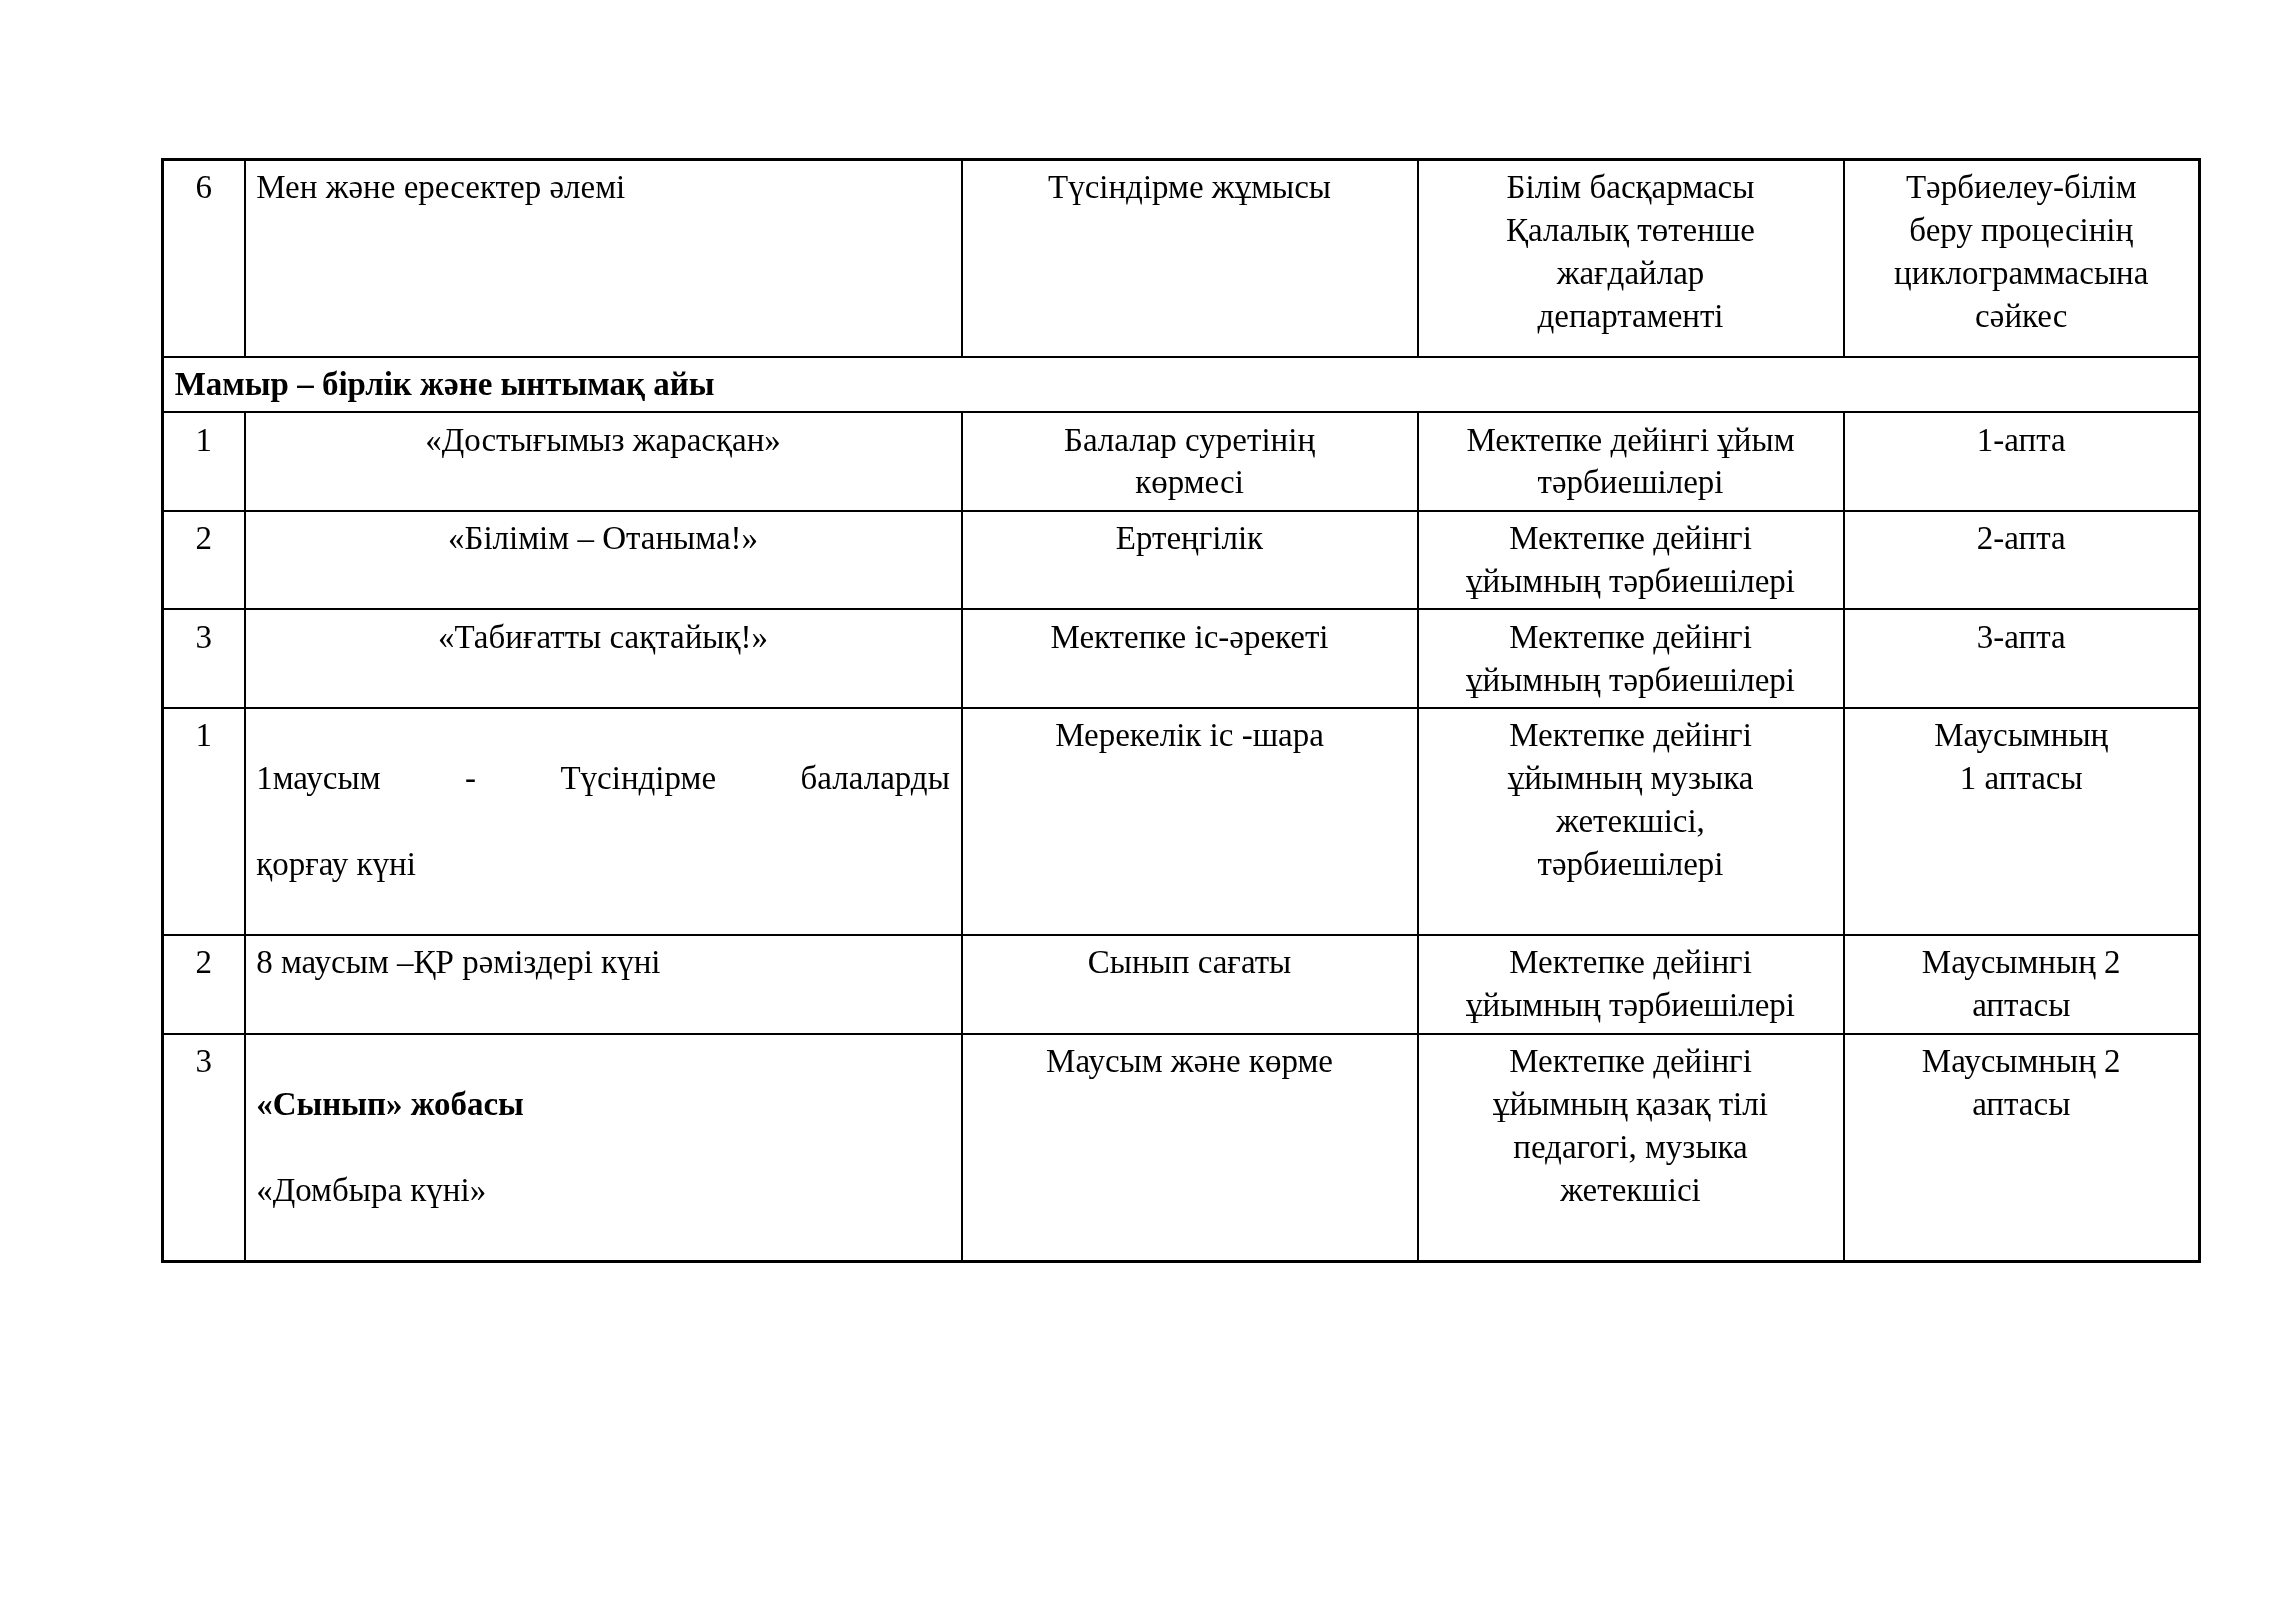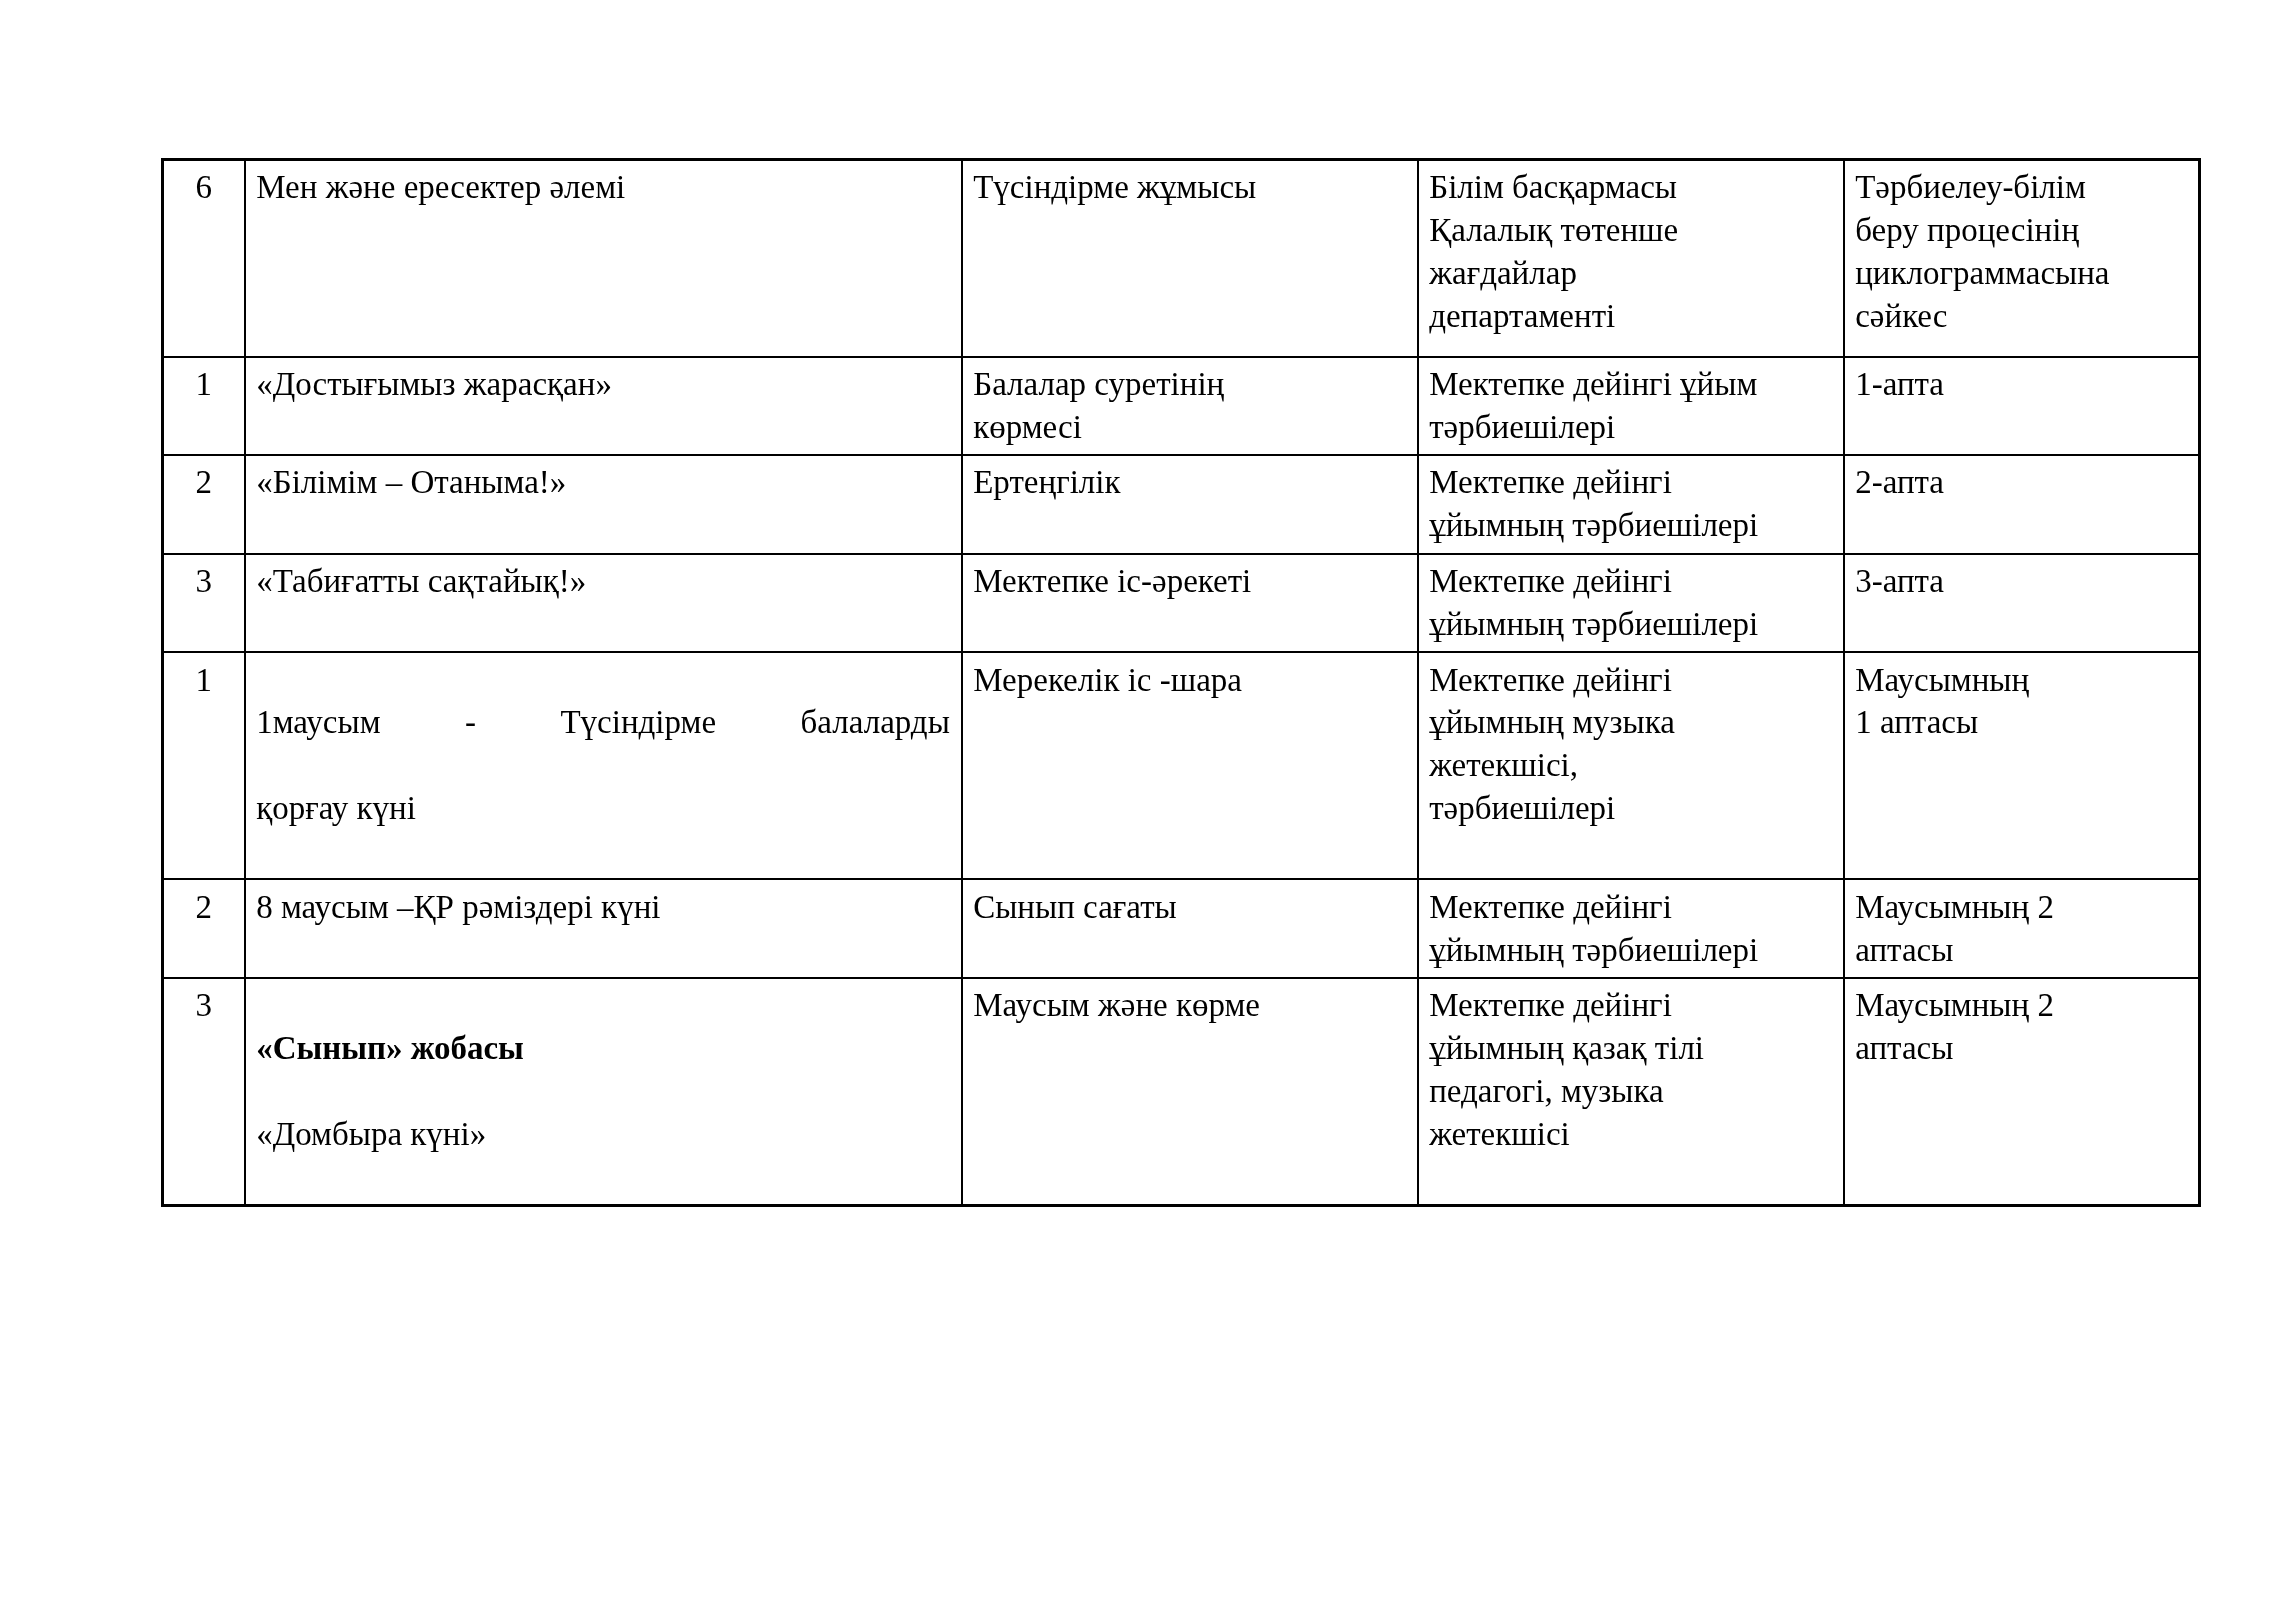--- a/index.html
+++ b/index.html
@@ -27,21 +27,21 @@
   table.plan td {
     border: 2.7px solid #000000;
     vertical-align: top;
     padding: 5.4px 10.7px;
     font-size: 33px;
     line-height: 1.3;
     white-space: pre-line;
     overflow: hidden;
   }
   td.num   { text-align: center; }
-  td.center{ text-align: left; }
+  td.center{ text-align: center; }
   td.left  { text-align: left; }
   td.section-cell {
     font-weight: bold;
     font-size: 35px;
     padding: 4.5px 10.7px;
     white-space: normal;
   }
   .bold { font-weight: bold; }
   .justify-last {
     text-align: justify;
@@ -76,20 +76,23 @@
       <td class="center">Білім басқармасы
 Қалалық төтенше
 жағдайлар
 департаменті</td>
       <td class="center">Тәрбиелеу-білім
 беру процесінің
 циклограммасына
 сәйкес</td>
     </tr>
 
+    <tr class="h58">
+      <td class="section-cell left" colspan="5">Мамыр – бірлік және ынтымақ айы</td>
+    </tr>
 
     <tr class="h98">
       <td class="num">1</td>
       <td class="center">«Достығымыз жарасқан»</td>
       <td class="center">Балалар суретінің
 көрмесі</td>
       <td class="center">Мектепке дейінгі ұйым
 тәрбиешілері</td>
       <td class="center">1-апта</td>
     </tr>

